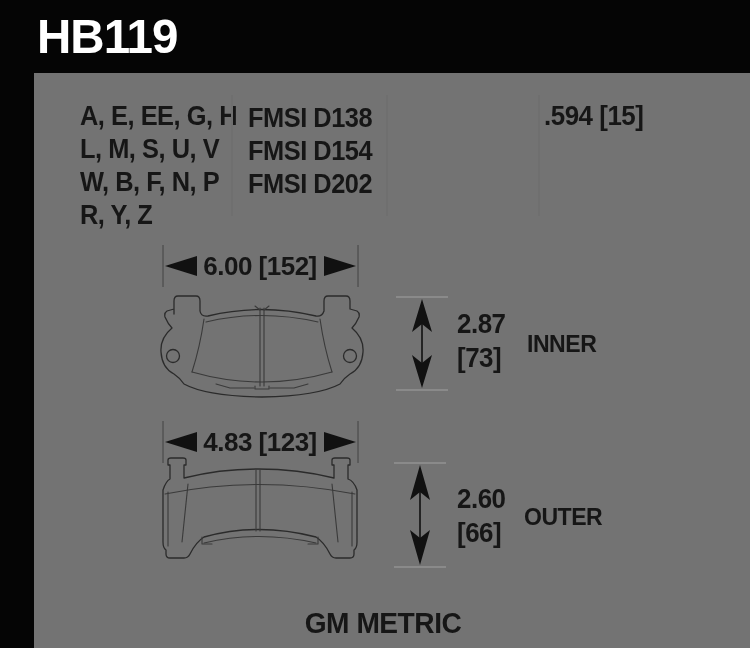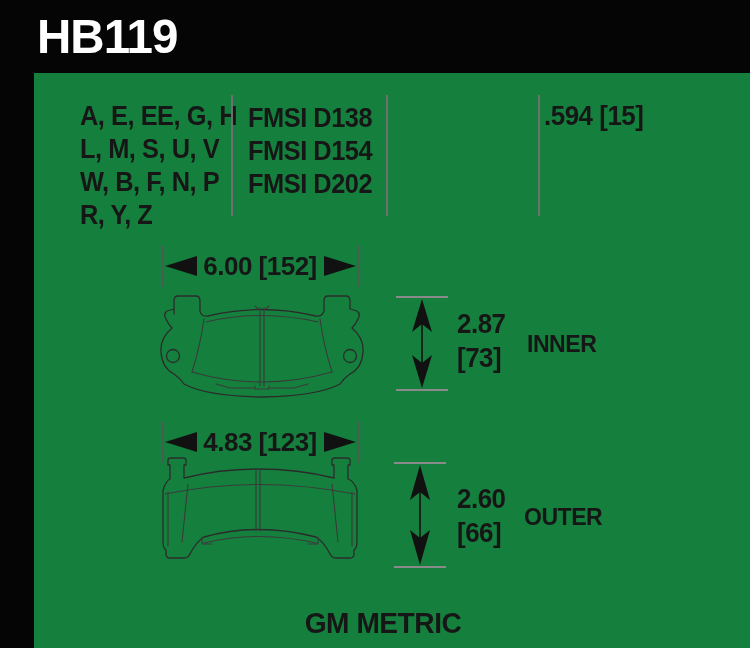--- a/index.html
+++ b/index.html
@@ -1,17 +1,17 @@
 <!DOCTYPE html>
 <html><head>
 <meta charset="utf-8">
 <style>
   html,body{margin:0;padding:0;background:#e8e8e8;}
   #stage{
-    position:relative;width:750px;height:648px;background:#15803d;
+    position:relative;width:750px;height:648px;background:#737373;
     font-family:"Liberation Sans",sans-serif;overflow:hidden;
   }
   
   .header-band{position:absolute;left:0;top:0;width:750px;height:73px;background:#050505;}
   .left-band{position:absolute;left:0;top:0;width:34px;height:648px;background:#050505;}
   .part-number{
     position:absolute;left:37px;top:8px;color:#ffffff;
     font-size:49px;font-weight:bold;letter-spacing:-1px;
     transform:scaleX(0.97);transform-origin:left top;white-space:nowrap;
   }

